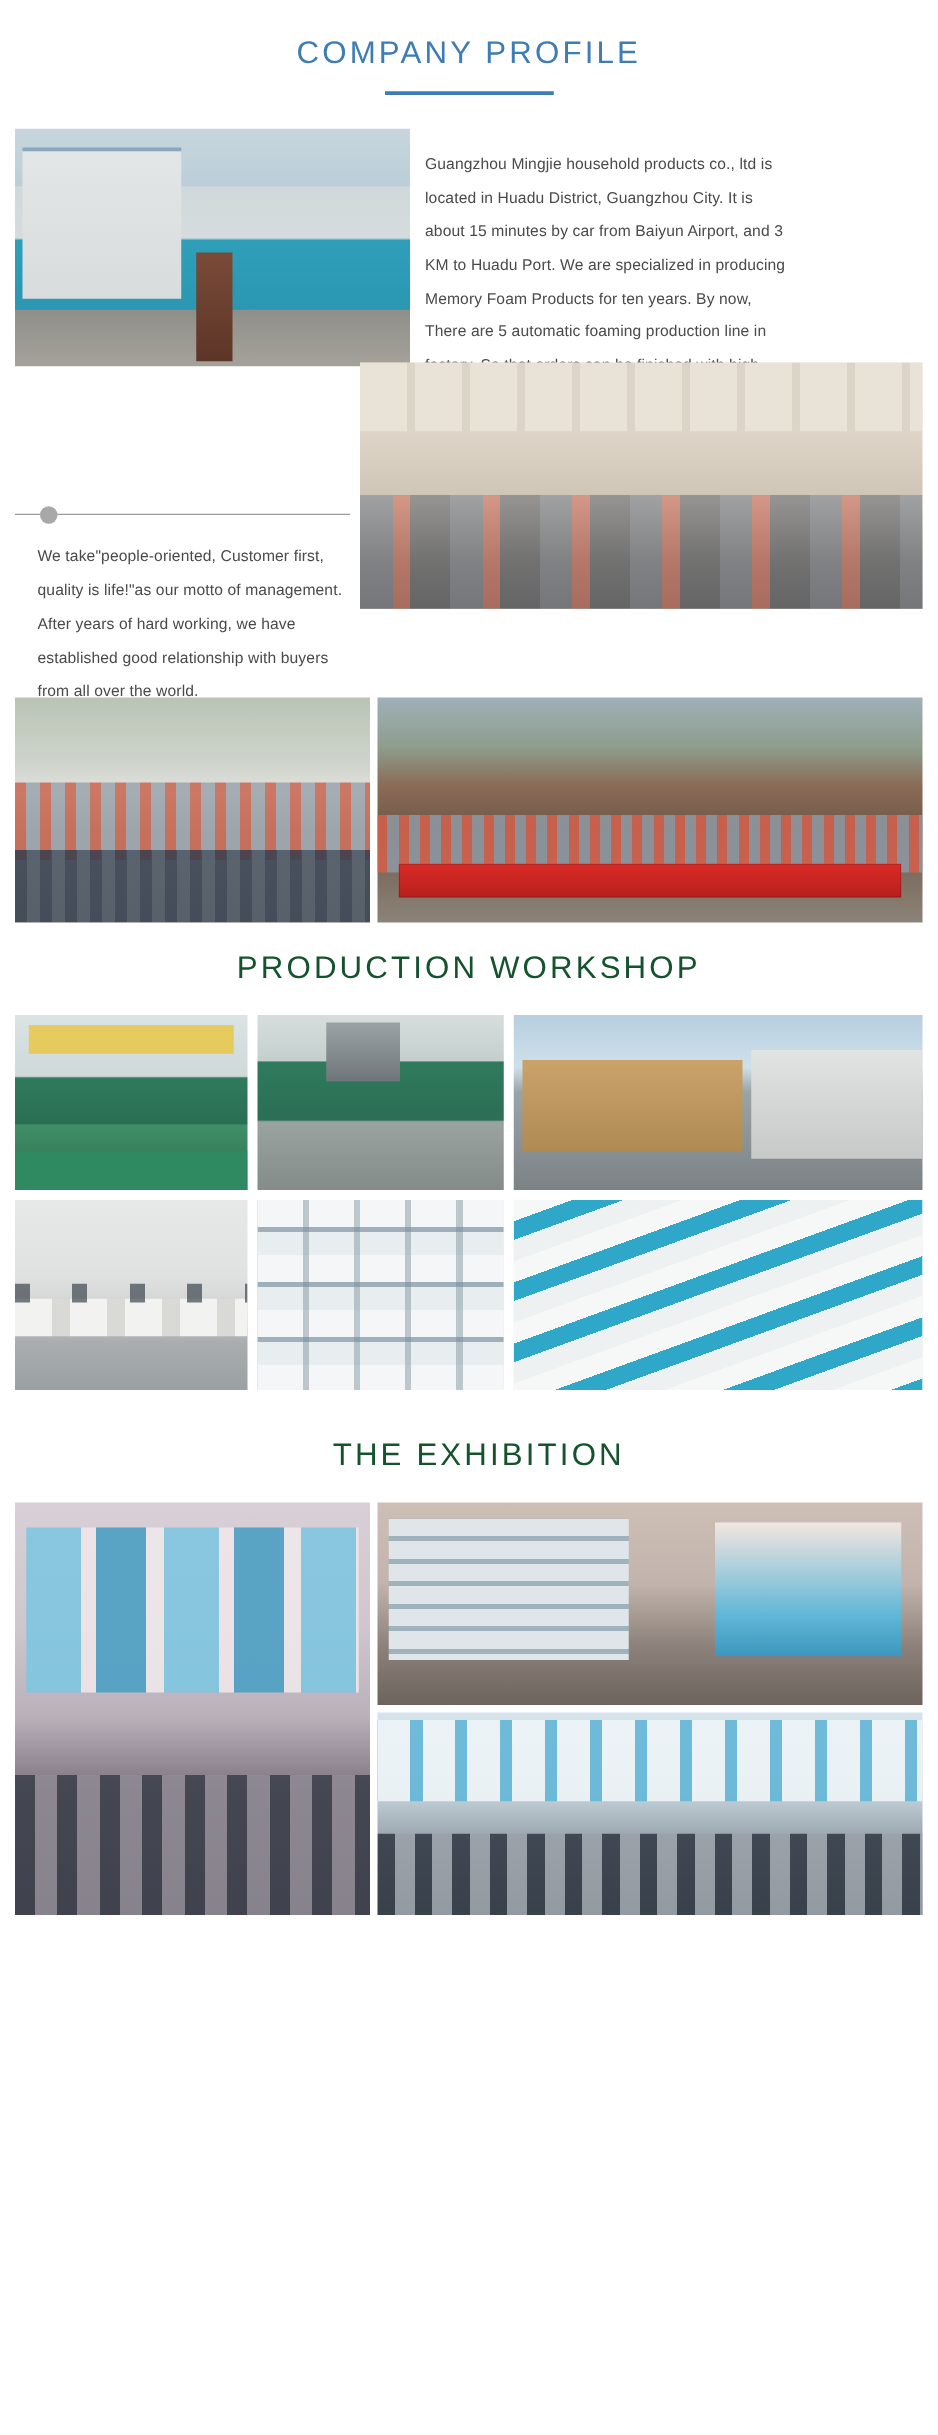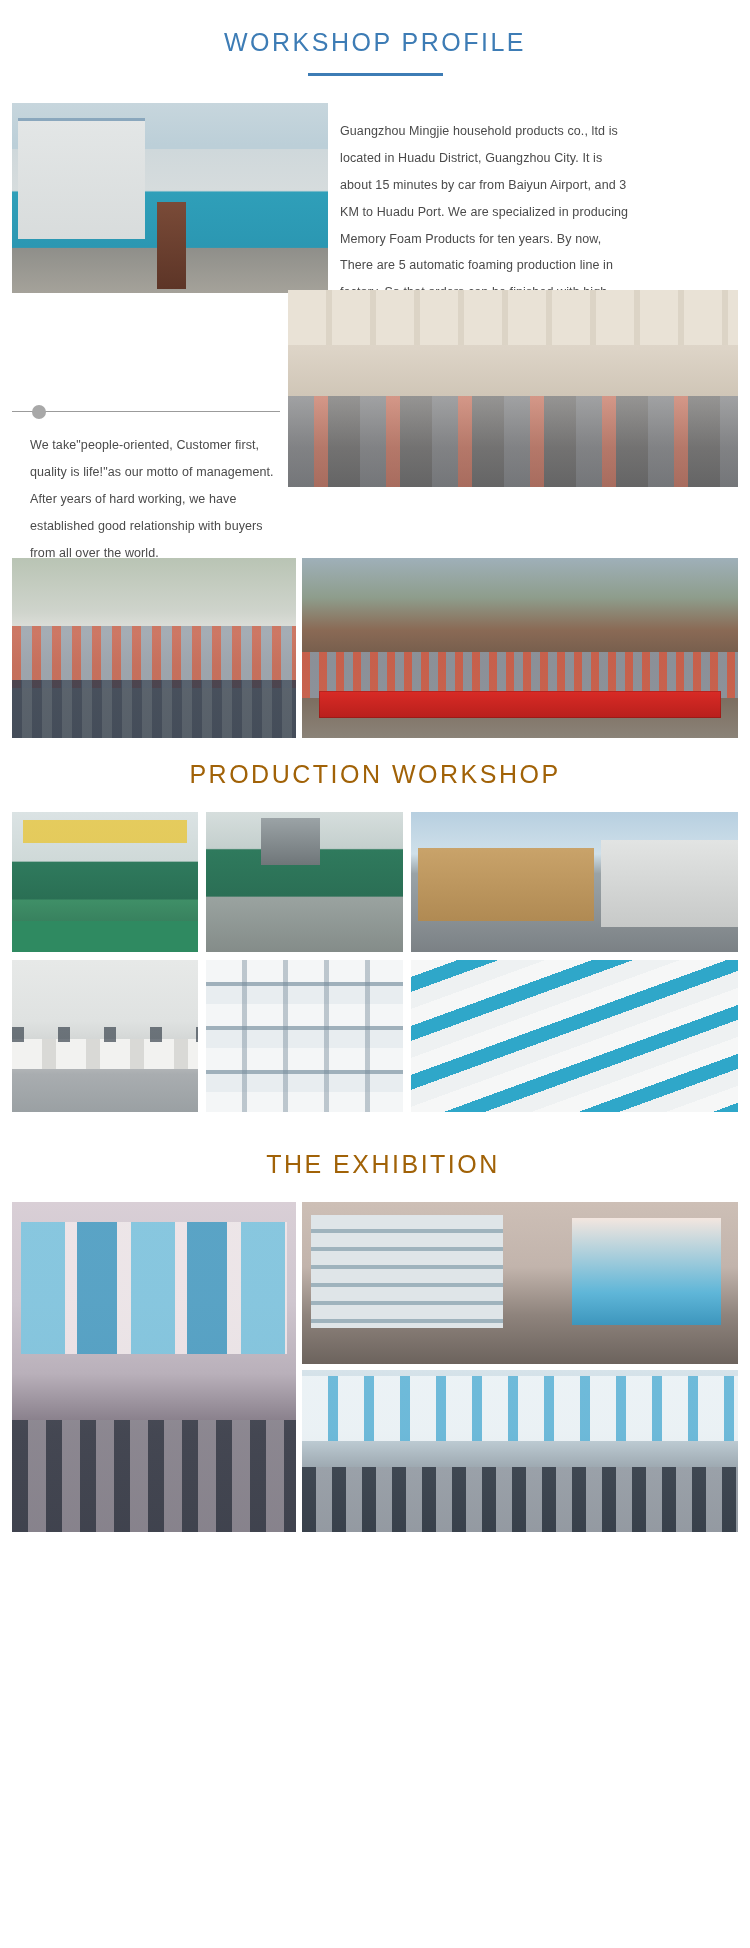--- a/index.html
+++ b/index.html
@@ -20,21 +20,21 @@
   .section-title {
     text-align: center;
     letter-spacing: 2.5px;
     font-weight: 400;
   }
   .title-blue {
     color: #3d7cb5;
     font-size: 25px;
   }
   .title-grey {
-    color: #a16207;
+    color: #14532d;
     font-size: 25px;
   }
   .title-rule {
     width: 135px;
     height: 3px;
     background: #3d7cb5;
     margin: 16px auto 0 auto;
   }
 
   
@@ -304,21 +304,21 @@
       #9aa0a8 14px,#9aa0a8 30px);
     opacity:.85;
   }
 </style>
 </head>
 <body>
 
 <div class="page">
 
   <div style="position:absolute;left:0;top:28px;width:750px;">
-    <div class="section-title title-blue">WORKSHOP PROFILE</div>
+    <div class="section-title title-blue">COMPANY PROFILE</div>
     <div class="title-rule"></div>
   </div>
 
   <div class="photo ph-factory" style="left:12px;top:103px;width:316px;height:190px;"></div>
 
   <div class="copy" style="position:absolute;left:340px;top:118px;width:290px;">Guangzhou Mingjie household products co., ltd is located in Huadu District, Guangzhou City. It is about 15 minutes by car from Baiyun Airport, and 3 KM to Huadu Port. We are specialized in producing Memory Foam Products for ten years. By now, There are 5 automatic foaming production line in factory, So that orders can be finished with high efficency.</div>
 
   <div class="divider">
     <div class="line"></div>
     <div class="knob"></div>

